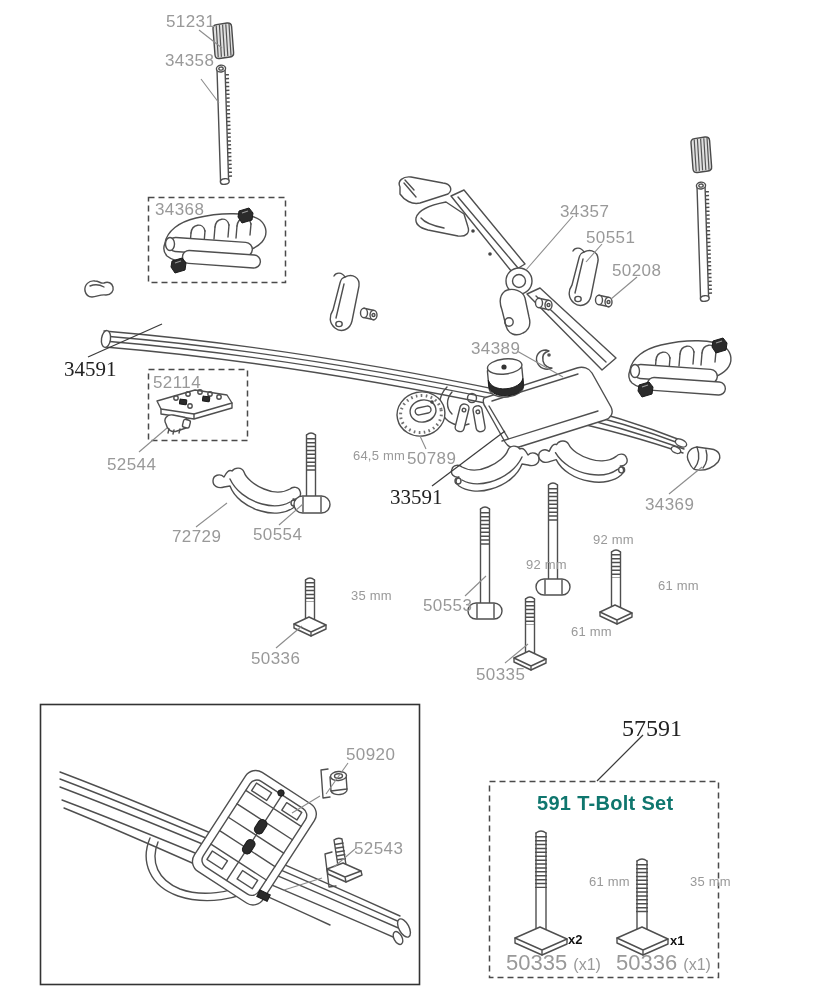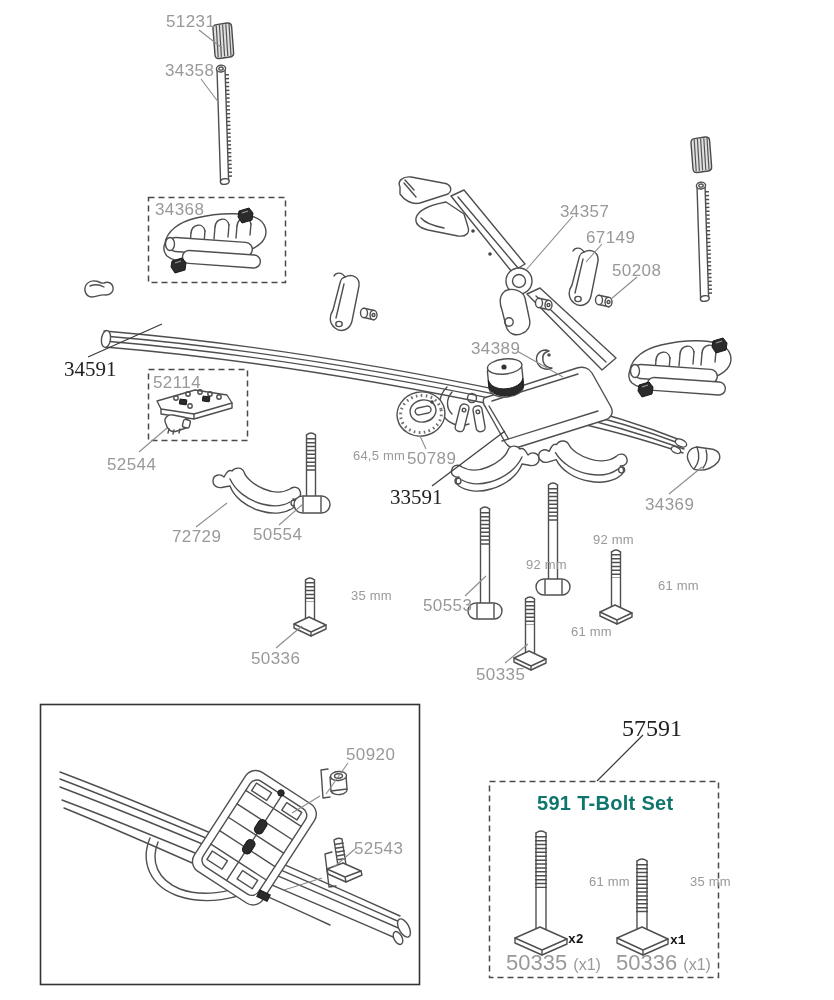--- a/index.html
+++ b/index.html
@@ -13,21 +13,21 @@
   .dk{fill:#2b2b2b;stroke:#1a1a1a;stroke-width:1;}
   .thread{stroke:#4f4f4f;stroke-dasharray:1.5 2.4;fill:none;}
   .leader{stroke:#8c8c8c;stroke-width:1.1;fill:none;}
   .leaderdark{stroke:#3a3a3a;stroke-width:1.2;fill:none;}
   .dash{fill:none;stroke:#4a4a4a;stroke-width:1.5;stroke-dasharray:6 4;}
   .solidbox{fill:none;stroke:#333;stroke-width:1.6;}
   
   .plabel{position:absolute;color:#999;font-size:17px;line-height:1.05;letter-spacing:.4px;white-space:nowrap;}
   .dim{position:absolute;color:#999;font-size:13px;line-height:1.05;letter-spacing:.2px;white-space:nowrap;margin-left:34px;}
   .serif{position:absolute;color:#222;font-family:"Liberation Serif",serif;font-size:21px;line-height:1;white-space:nowrap;}
-  .qty{position:absolute;color:#111;font-size:13px;font-weight:bold;line-height:1;white-space:nowrap;font-family:Liberation Mono, monospace;}
+  .qty{position:absolute;color:#111;font-size:13px;font-weight:bold;line-height:1;white-space:nowrap;}
   .settitle{position:absolute;color:#0f766e;font-size:20px;font-weight:700;letter-spacing:.3px;line-height:1;white-space:nowrap;}
   .packlbl{position:absolute;color:#999;font-size:22px;line-height:1;white-space:nowrap;}
   .packlbl .pack{font-size:16px;}
 </style>
 </head>
 <body>
 
 <div class="stage">
 
 <svg class="art" width="834" height="1000" viewBox="0 0 834 1000">
@@ -351,24 +351,24 @@
     <line class="leader" x1="322" y1="878" x2="284" y2="890"></line>
   </g>
   <g>
     <line class="leaderdark" x1="88" y1="357" x2="162" y2="324"></line>
     <line class="leaderdark" x1="432" y1="486" x2="505" y2="431"></line>
     <line class="leaderdark" x1="643" y1="735" x2="597" y2="781"></line>
   </g>
 </svg>
 
 <div class="plabel" style="left:166px;top:13px">51231</div>
-<div class="plabel" style="left:165px;top:62px">34358</div>
+<div class="plabel" style="left:165px;top:52px">34358</div>
 <div class="plabel" style="left:155px;top:201px">34368</div>
 <div class="plabel" style="left:560px;top:203px">34357</div>
-<div class="plabel" style="left:586px;top:229px">67149</div>
+<div class="plabel" style="left:586px;top:229px">50551</div>
 <div class="plabel" style="left:612px;top:262px">50208</div>
 <div class="plabel" style="left:471px;top:340px">34389</div>
 <div class="plabel" style="left:153px;top:374px">52114</div>
 <div class="plabel" style="left:107px;top:456px">52544</div>
 <div class="plabel" style="left:407px;top:450px">50789</div>
 <div class="plabel" style="left:645px;top:496px">34369</div>
 <div class="plabel" style="left:172px;top:528px">72729</div>
 <div class="plabel" style="left:253px;top:526px">50554</div>
 <div class="plabel" style="left:423px;top:597px">50553</div>
 <div class="plabel" style="left:476px;top:666px">50335</div>

